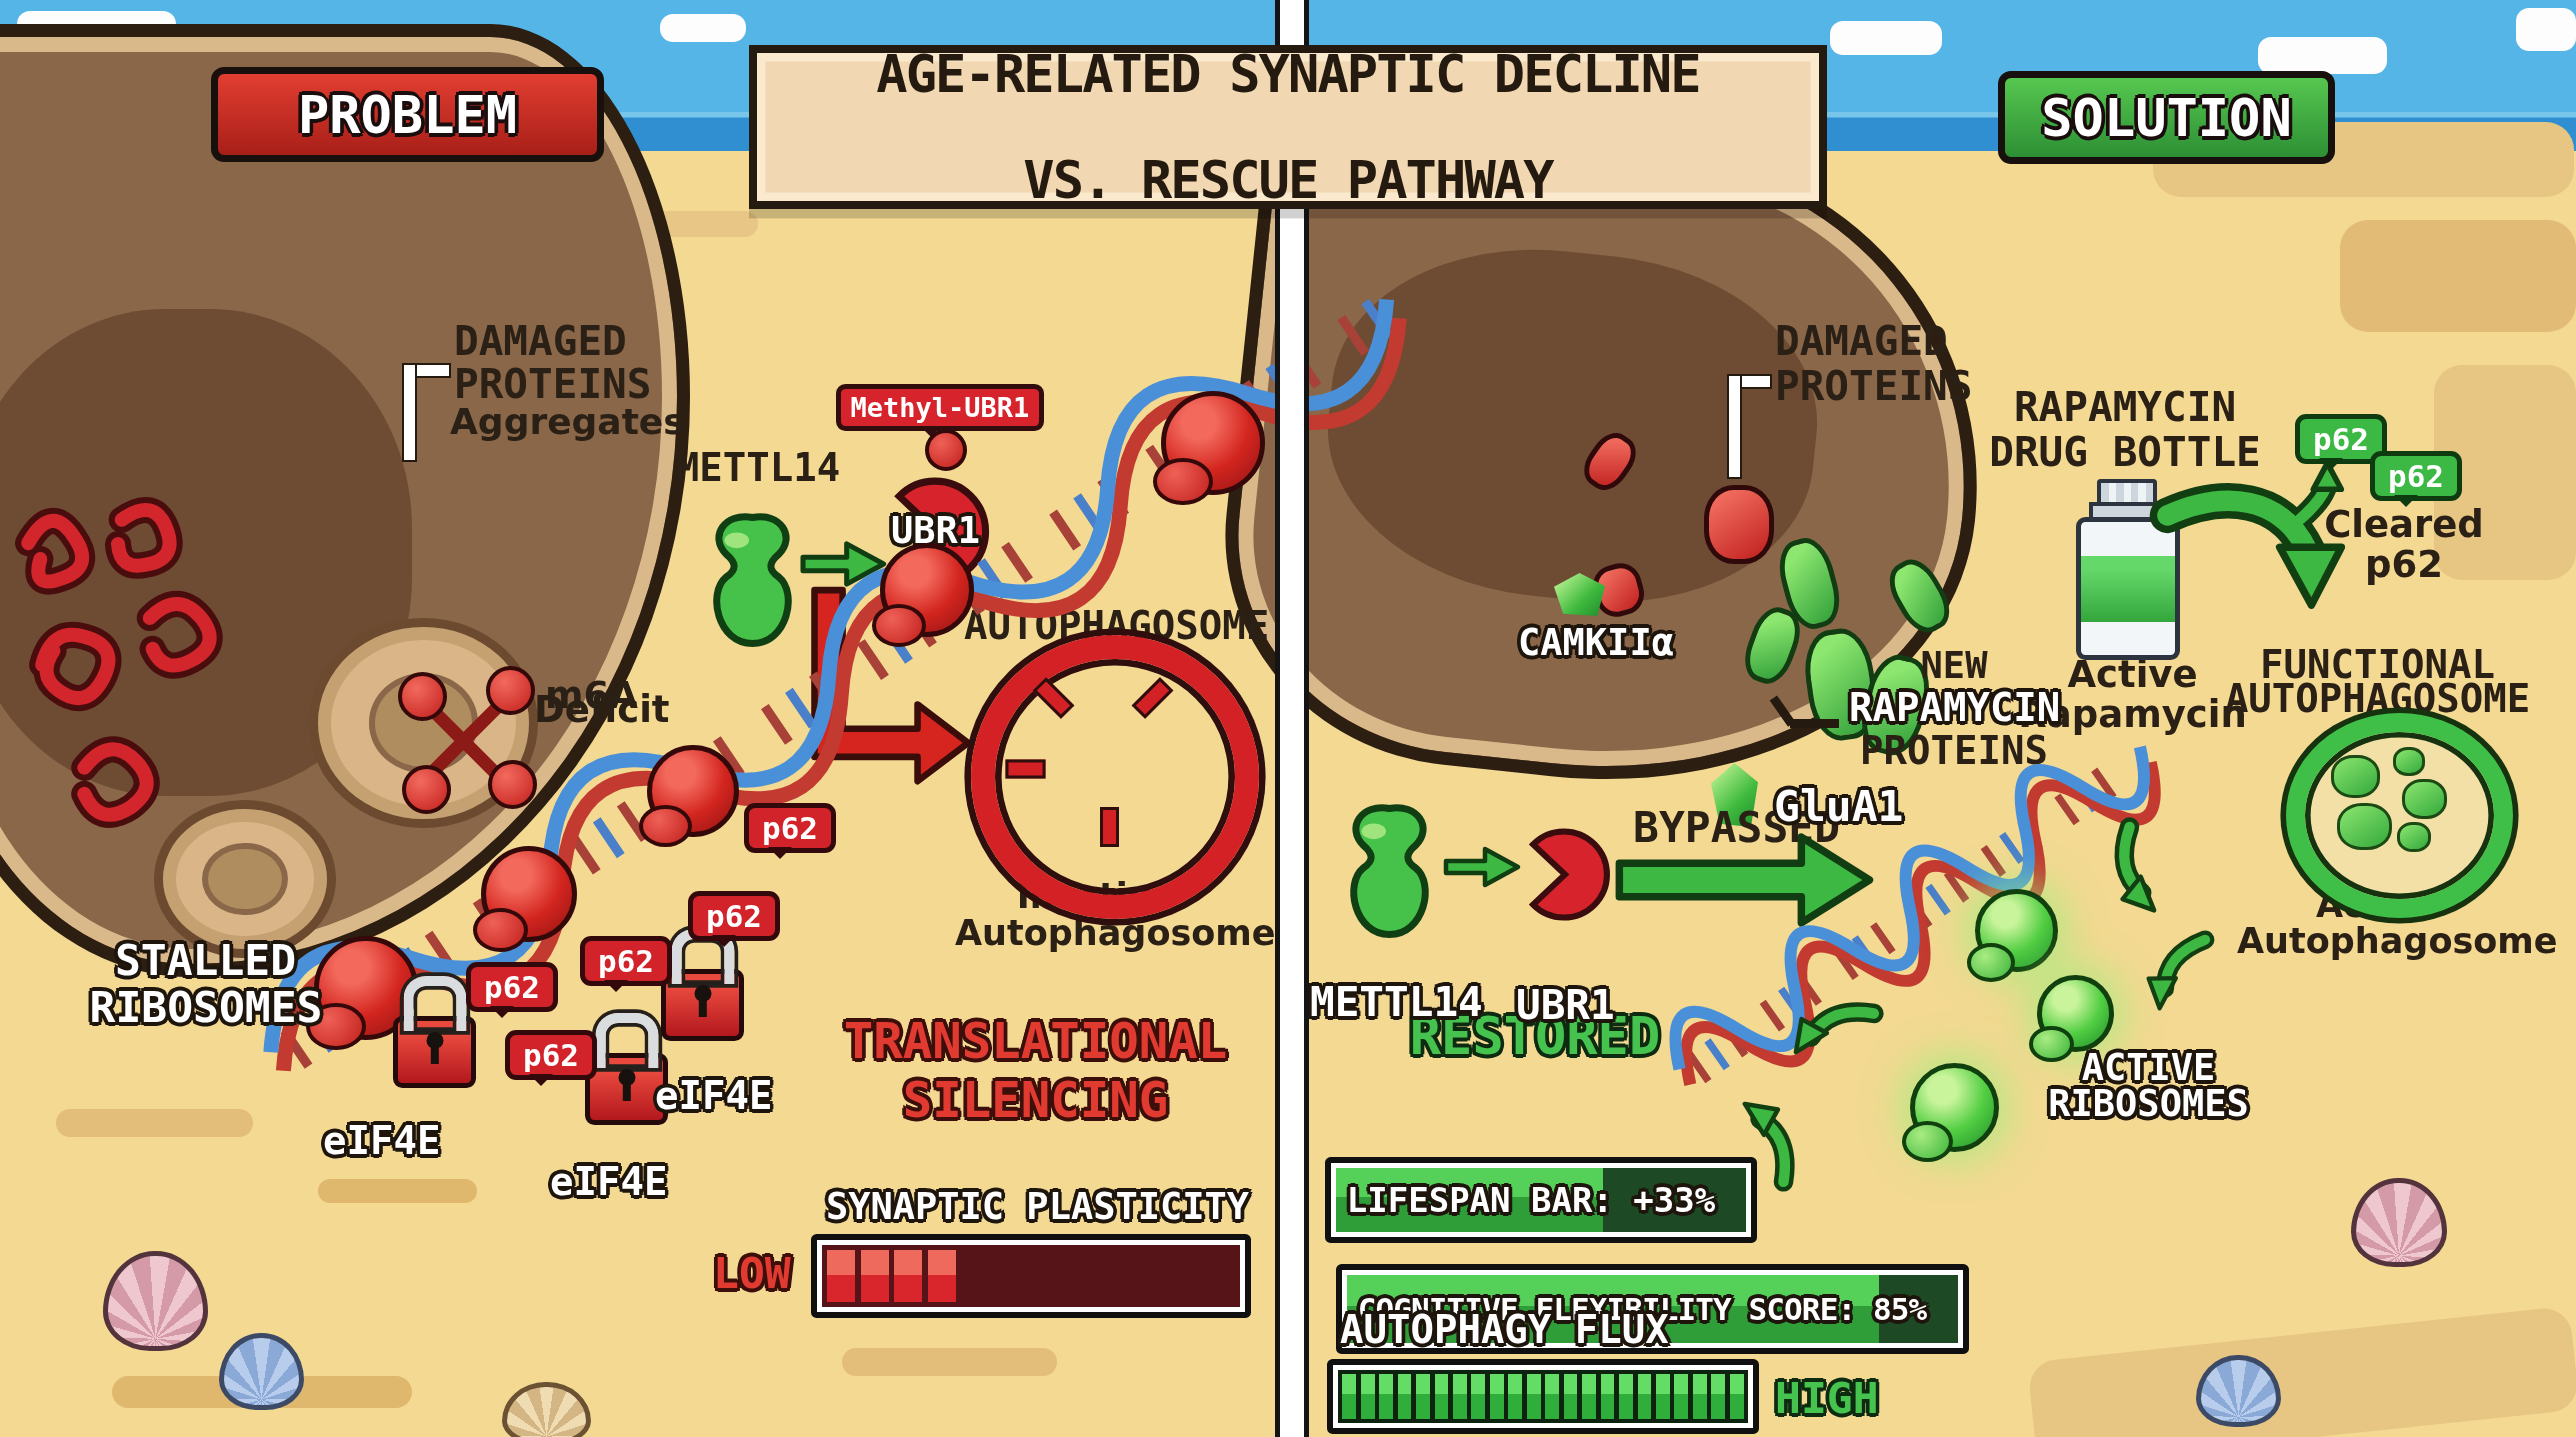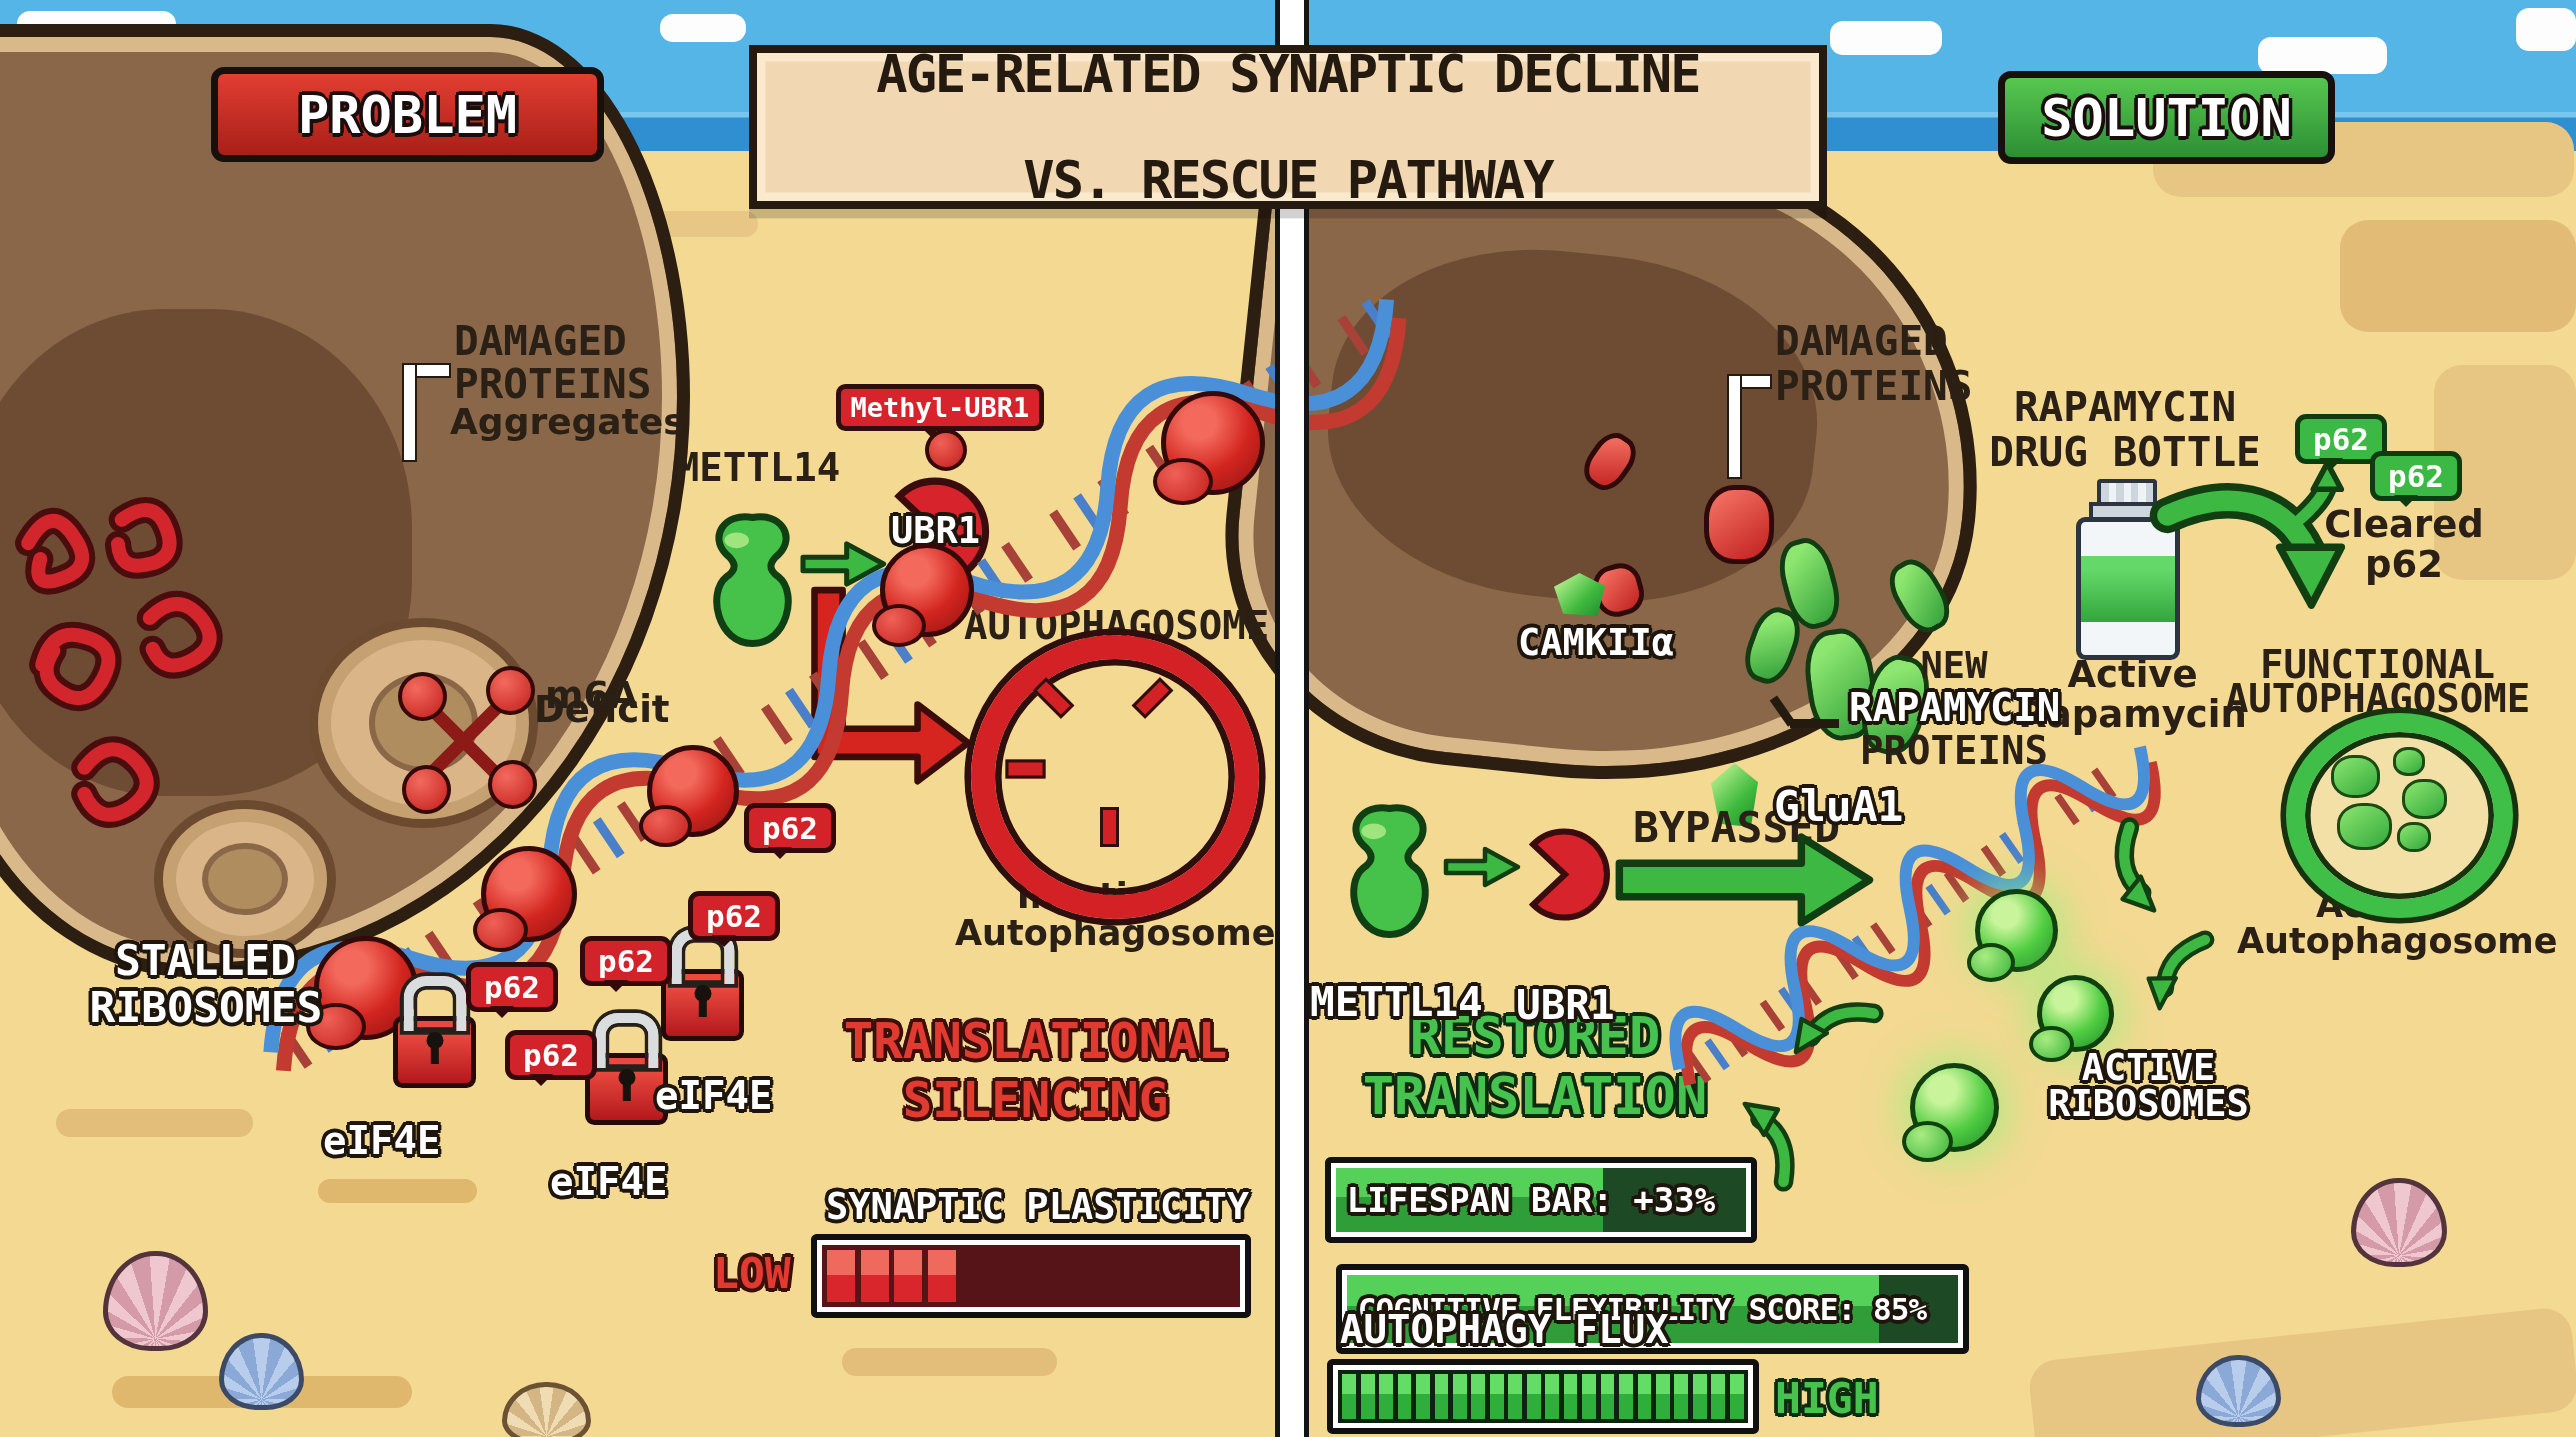--- a/index.html
+++ b/index.html
@@ -373,21 +373,20 @@
     <path d="M12,8 C20,50 40,70 70,76" fill="none" stroke="#3db843" stroke-width="14" stroke-linecap="round"></path>
     <polygon points="58,58 96,88 52,96" fill="#3db843" stroke="#123f12" stroke-width="6" stroke-linejoin="round"></polygon>
   </svg>
   <svg class="shape" style="left:1730px;top:1105px;width:75px;height:75px;transform:rotate(200deg);" viewBox="0 0 100 100">
     <path d="M12,8 C20,50 40,70 70,76" fill="none" stroke="#123f12" stroke-width="26" stroke-linecap="round"></path>
     <path d="M12,8 C20,50 40,70 70,76" fill="none" stroke="#3db843" stroke-width="14" stroke-linecap="round"></path>
     <polygon points="58,58 96,88 52,96" fill="#3db843" stroke="#123f12" stroke-width="6" stroke-linejoin="round"></polygon>
   </svg>
 
   <div class="lbl mono og ctr" style="left:1329px;top:1009px;width:412px;font-size:52px;">RESTORED</div>
-  <div class="lbl mono og ctr" style="left:1329px;top:1069px;width:412px;font-size:52px;">TRANSLATION</div>
 
   <div class="lbl mono ow ctr" style="left:2008px;top:1048px;width:281px;font-size:37px;z-index:12;">ACTIVE</div>
   <div class="lbl mono ow ctr" style="left:2008px;top:1084px;width:281px;font-size:37px;z-index:12;">RIBOSOMES</div>
 
   <div class="pbar" style="left:1325px;top:1157px;width:432px;height:86px;">
     <div class="pframe dkgrn">
       <div class="pfill" style="width: 65%;"></div>
       <span class="plabel mono ow" style="font-size:34px;">LIFESPAN BAR: +33%</span>
     </div>
   </div>

